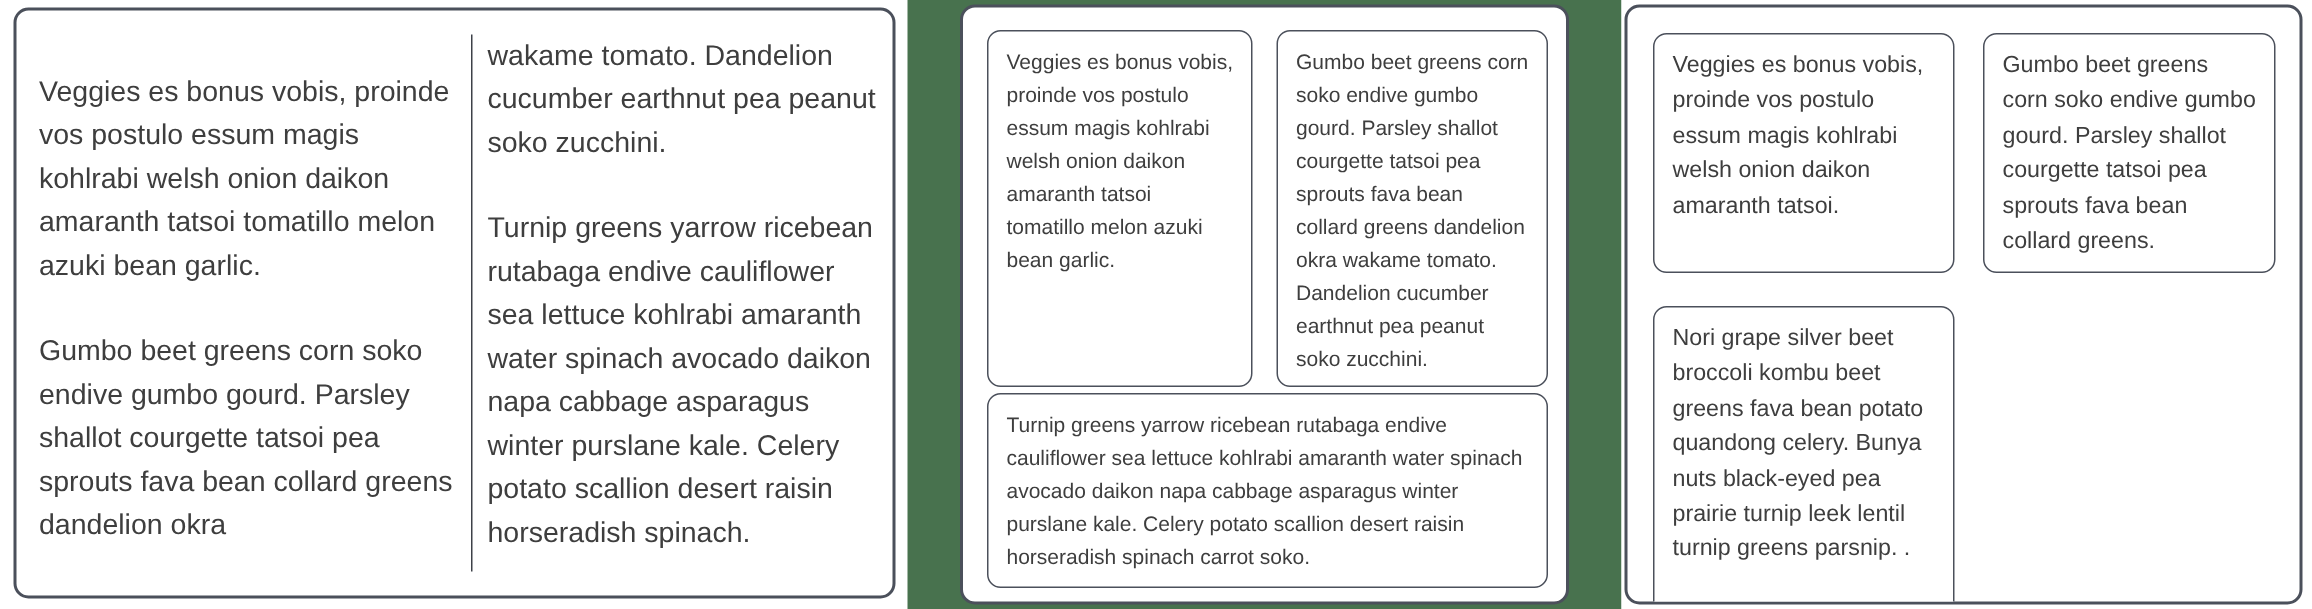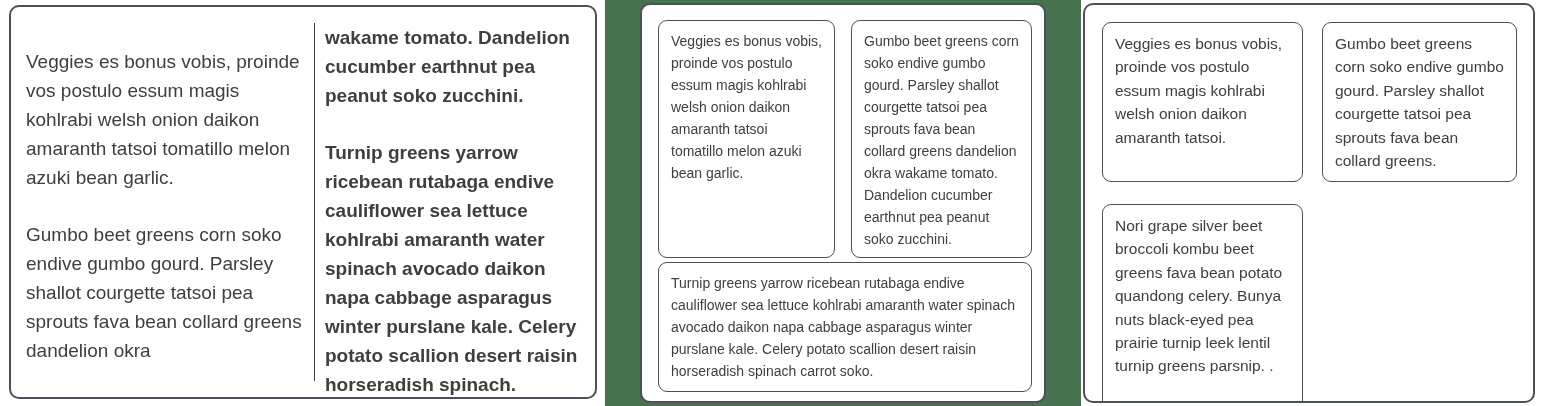--- a/index.html
+++ b/index.html
@@ -21,21 +21,21 @@
   .viewport-left{width:605px;height:406px;background:var(--page-bg);padding:5px 8px 7px 9px;}
   .card-left{
     width:100%;height:100%;
     background:#fff;border:2px solid var(--card-border);border-radius:10px;
     display:flex;padding:16px 8px 16px 15px;overflow:hidden;
   }
   .left-col{font-size:19px;line-height:29px;}
   .left-col p{margin:0 0 28px 0;}
   .left-col-1{flex:0 0 276px;padding-top:24px;}
   .col-divider{align-self:stretch;width:1px;background:var(--divider);margin:0 10px 0 12px;flex:0 0 1px;}
-  .left-col-2{flex:1;min-width:0;font-weight:bold;}
+  .left-col-2{flex:1;min-width:0;}
   
   .viewport-middle{width:476px;height:406px;background:var(--green-bg);padding:3px 35px;}
   .card-middle{
     width:406px;height:400px;background:#fff;
     border:2px solid var(--card-border);border-radius:10px;
     padding:15px 12px 9px 16px;overflow:hidden;
   }
   .mid-box,.right-box{
     background:#fff;border:1.5px solid var(--card-border);border-radius:9px;
     overflow:hidden;

